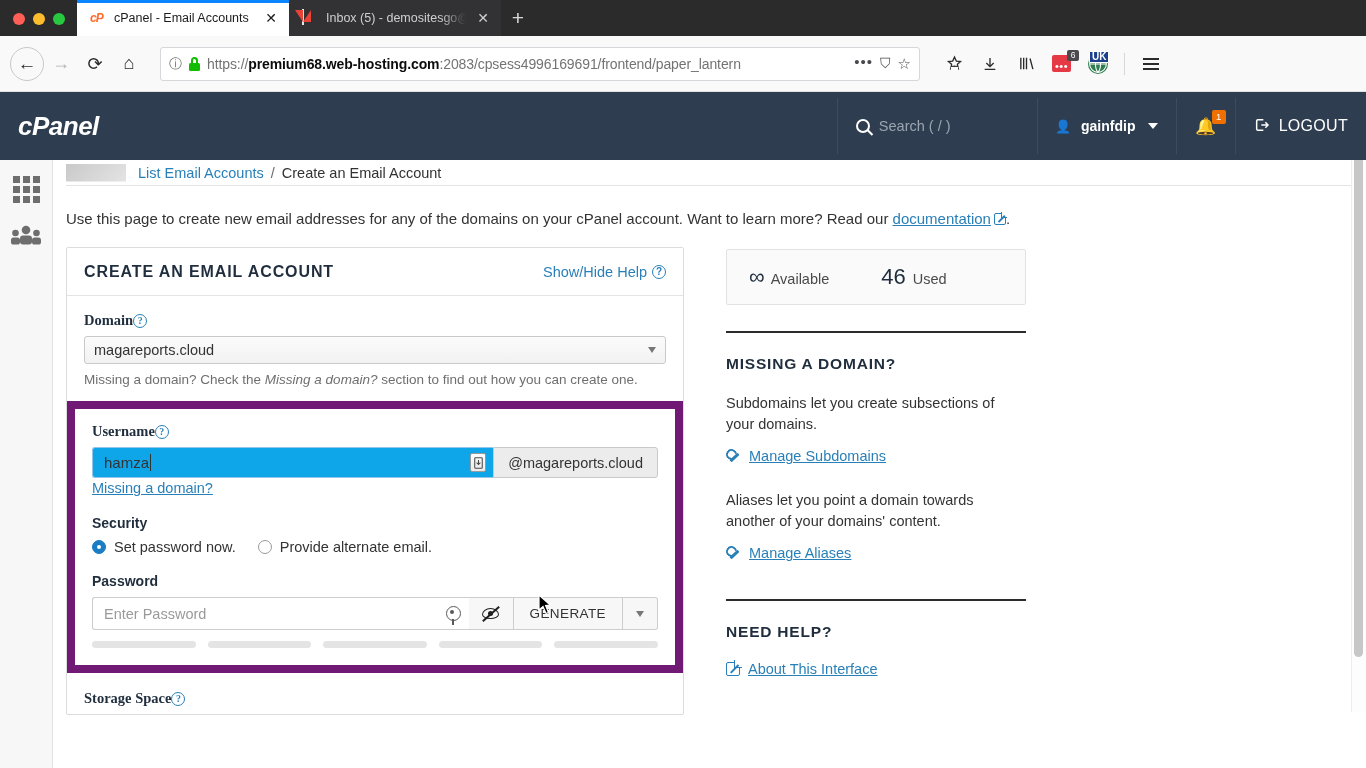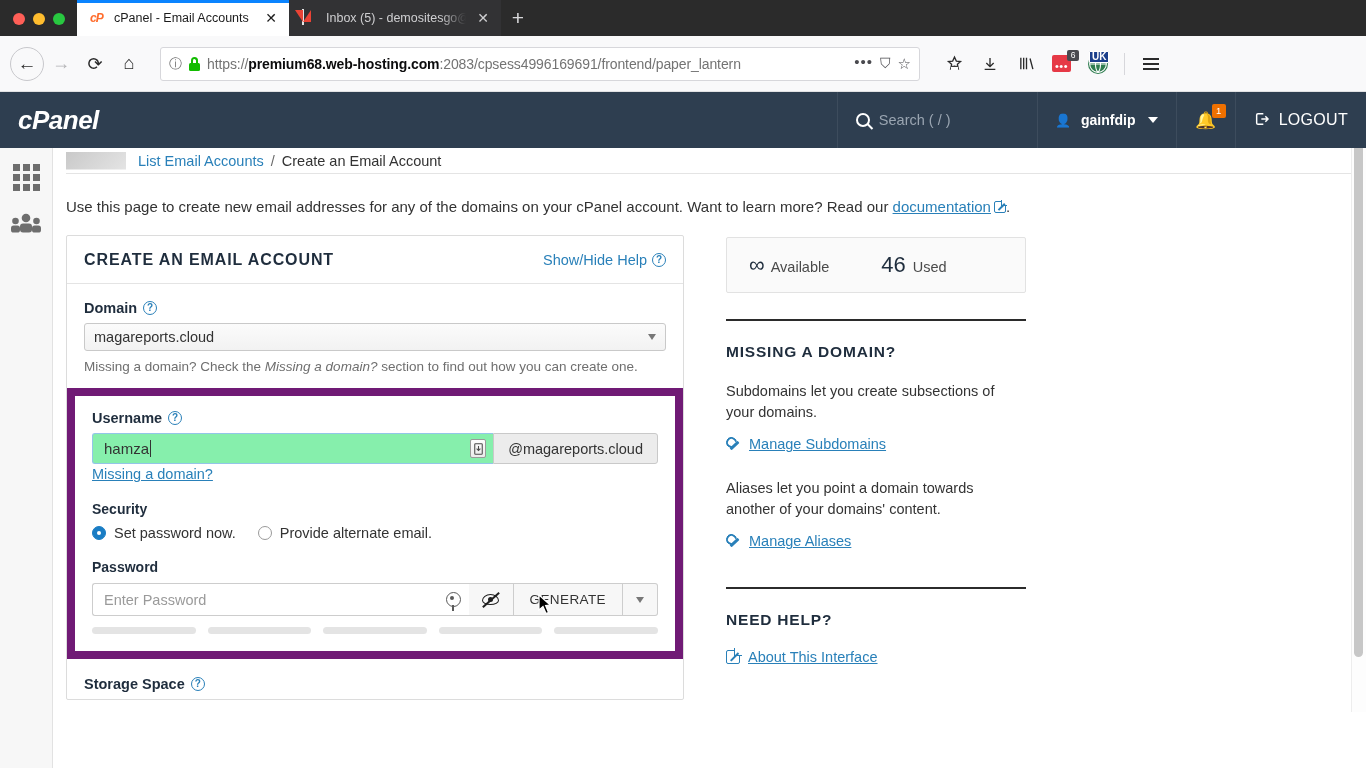--- a/index.html
+++ b/index.html
@@ -124,21 +124,21 @@
     border: 1px solid #fff;
   }
   .vsep { width: 1px; height: 22px; background: #d7d7db; }
   .hamburger { display: flex; flex-direction: column; gap: 3px; }
   .hamburger i { display: block; width: 16px; height: 2px; background: #2b2b2b; }
 
   
   .app { position: relative; width: 1366px; height: 676px; background: #fff; overflow: hidden; }
 
   .cp-header {
-    height: 56px; background: #2e3e50; display: flex; align-items: center;
+    height: 68px; background: #2e3e50; display: flex; align-items: center;
     position: relative; z-index: 5;
   }
   .cp-logo {
     color: #fff; font-size: 26px; font-weight: bold; font-style: italic;
     padding-left: 18px; letter-spacing: -0.5px; font-family: "Liberation Sans", sans-serif;
   }
   .cp-header-right { margin-left: auto; display: flex; align-items: stretch; height: 56px; }
   .cp-hitem {
     display: flex; align-items: center; gap: 9px; padding: 0 18px; color: #fff;
     border-left: 1px solid #3d4c5d; font-size: 14px;
@@ -222,41 +222,41 @@
   }
   .showhide { color: #2980b9; font-size: 14.5px; display: flex; align-items: center; gap: 5px; }
   .qmark {
     display: inline-flex; width: 14px; height: 14px; border: 1.4px solid #2980b9;
     border-radius: 50%; color: #2980b9; font-size: 10px; align-items: center;
     justify-content: center; line-height: 1; font-weight: bold;
   }
   .card-body { padding: 16px 17px 0 17px; }
 
   .field-label { font-size: 14.5px; font-weight: bold; color: #1f2d3d; display: flex;
-                 align-items: center; gap: 6px; margin-bottom: 7px; }
+                 align-items: center; gap: 0; margin-bottom: 7px; font-family: Liberation Serif, serif; }
   .select-box {
     height: 28px; border: 1px solid #c9c9c9; border-radius: 3px;
     background: linear-gradient(#fbfbfb,#f2f2f2);
     display: flex; align-items: center; justify-content: space-between;
     padding: 0 9px; font-size: 14.5px; color: #333;
   }
   .select-caret { width: 0; height: 0; border-left: 4.5px solid transparent;
     border-right: 4.5px solid transparent; border-top: 6px solid #777; }
   .help-text { font-size: 13.5px; color: #6f6f6f; line-height: 1.42; padding-top: 6px; }
   .help-text i { font-style: italic; }
 
   .redbox {
     border: 8px solid #701a75; margin: 12px -17px 0 -17px; padding: 14px 17px 14px 17px;
     position: relative;
   }
 
   .input-group { display: flex; align-items: stretch; }
   .text-input {
     flex: 1 1 auto; height: 31px; border: 1px solid #93c5e8; border-right: none;
-    border-radius: 3px 0 0 3px; background: #86efac; display: flex; align-items: center;
+    border-radius: 3px 0 0 3px; background: #0ea5e9; display: flex; align-items: center;
     padding: 0 7px 0 11px; font-size: 15px; color: #333; position: relative;
   }
   .caret-text {
     display: inline-block; width: 1px; height: 17px; background: #333; margin-left: 1px;
     vertical-align: middle;
   }
   .input-inline-ico {
     margin-left: auto; width: 16px; height: 19px; border: 1px solid #9a9a9a;
     border-radius: 2px; background: linear-gradient(#fdfdfd,#ebebeb);
     display: flex; align-items: center; justify-content: center;

